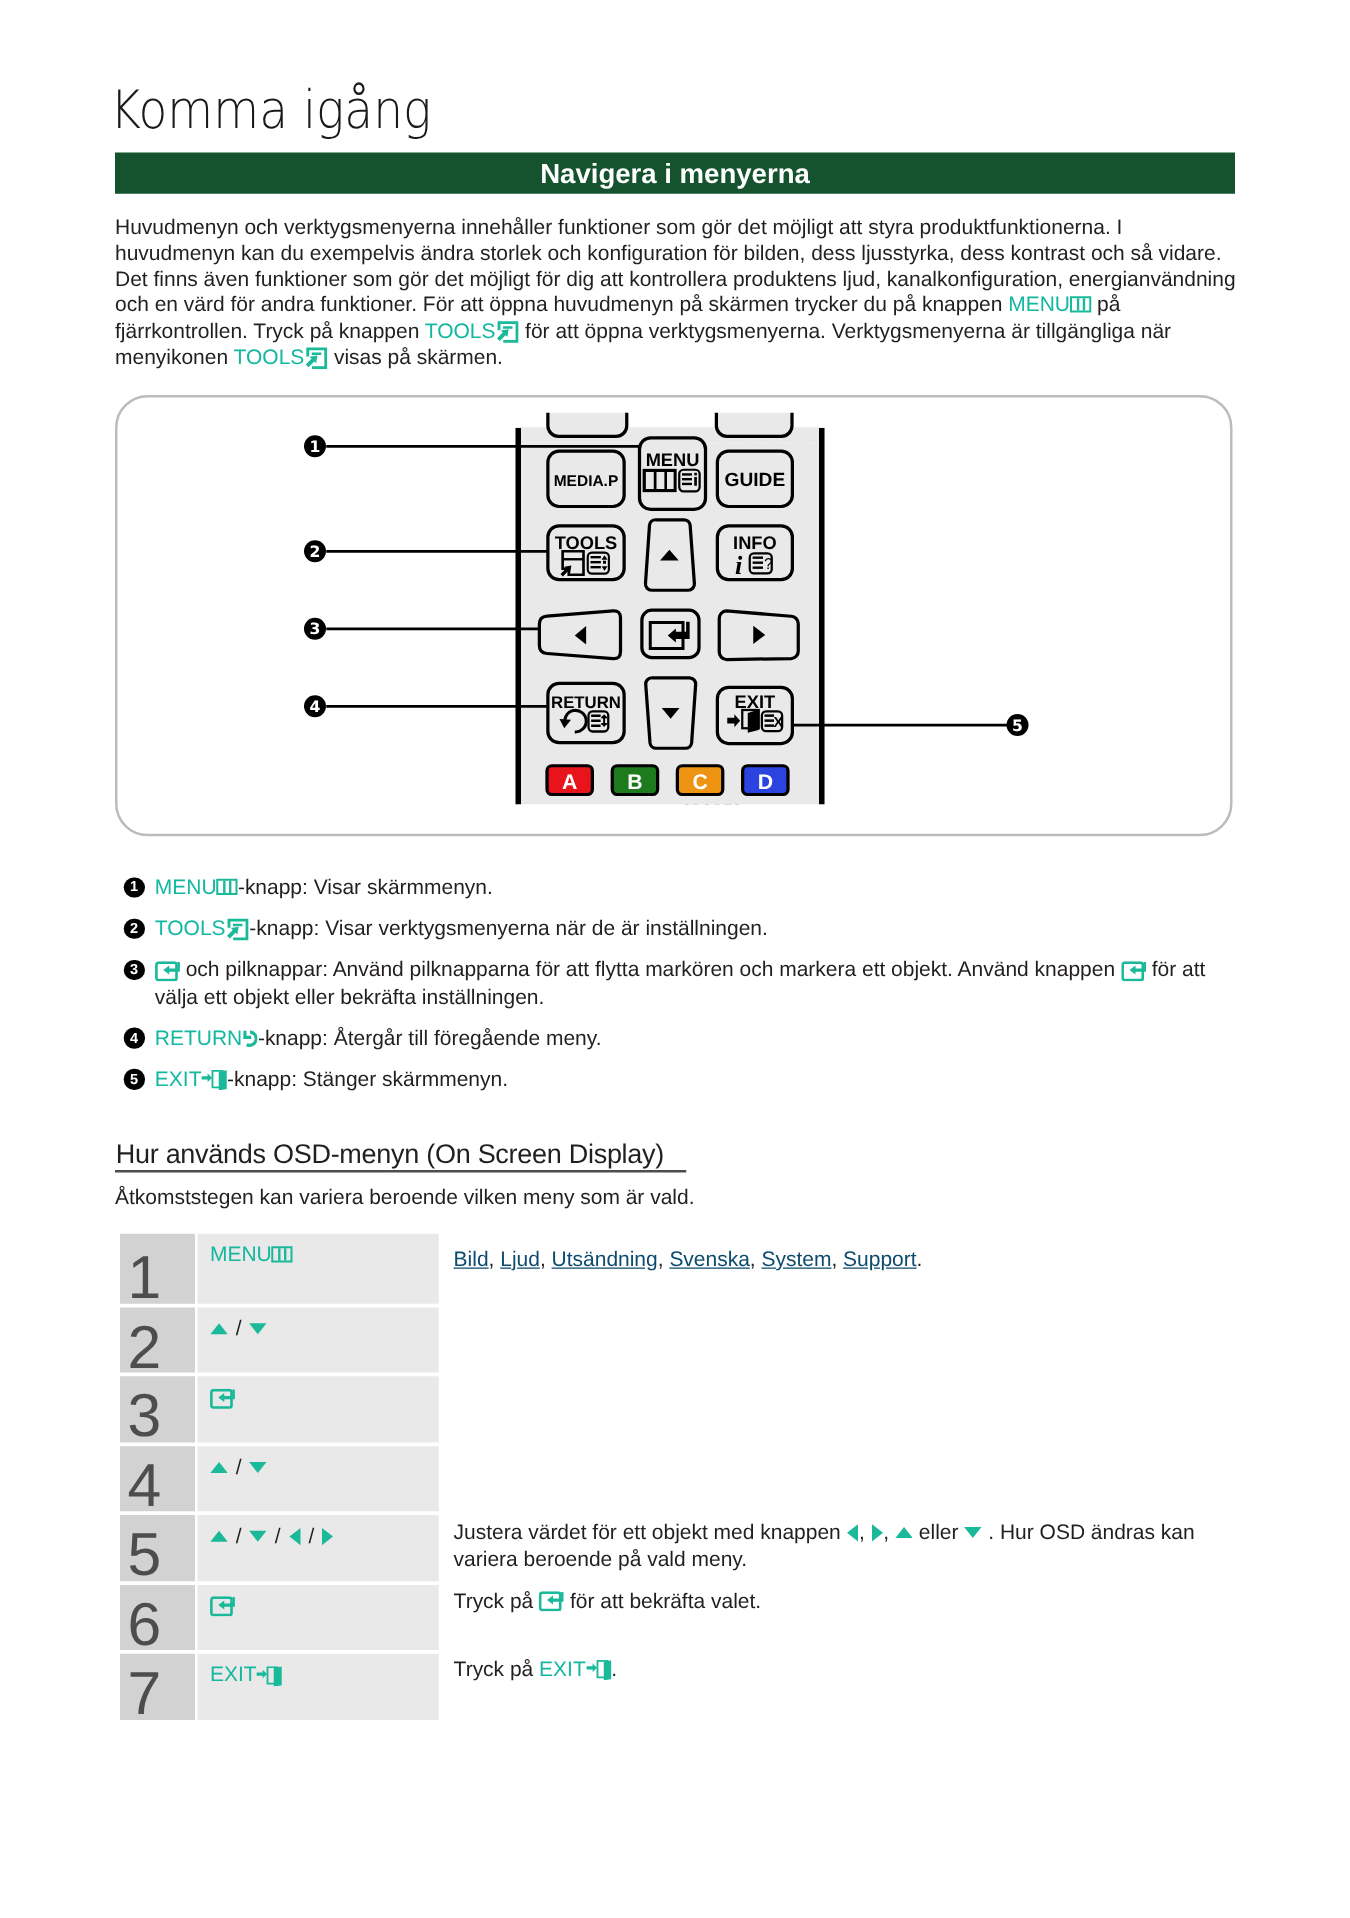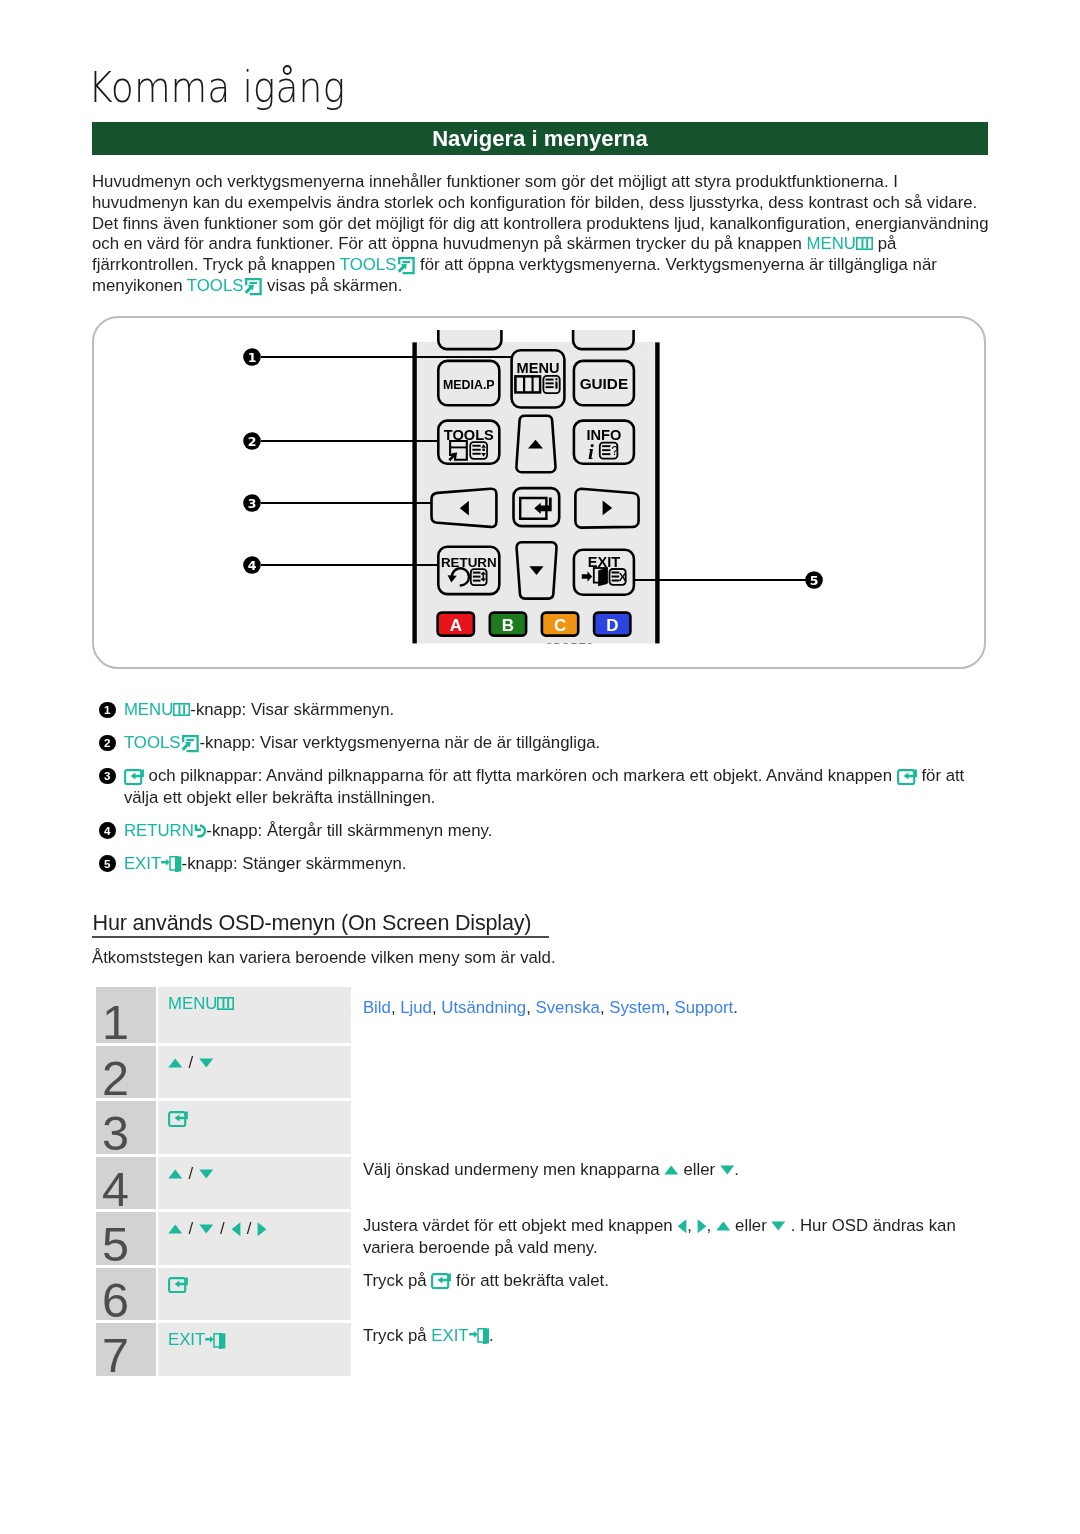--- a/index.html
+++ b/index.html
@@ -18,21 +18,21 @@
 
   
   #section-bar{position:absolute;left:92px;top:122px;width:896px;height:33px;
       background:#14532d;color:#fff;font-size:22.05px;font-weight:bold;
       display:flex;align-items:center;justify-content:center;}
 
   
   #intro{position:absolute;left:92px;top:172px;width:899px;
       font-size:16.8px;line-height:20.8px;color:#231f20;}
   .tealword{color:#14b8a0;}
-  .cy{color:#3b82f6;}
+  .cy{color:#0c4a6e;text-decoration:underline;}
 
   
   #figure-box{position:absolute;left:92px;top:316px;width:894px;height:353px;
       border:2px solid #bcbcbc;border-radius:26px;box-sizing:border-box;}
   #remote-wrap{position:absolute;left:240px;top:330px;width:590px;height:325px;}
   #remote-wrap svg{display:block;}
   .rbtn{fill:#e9e9e9;stroke:#000;stroke-width:2.6;}
   .rtxt{font-family:"Liberation Sans",sans-serif;font-weight:bold;fill:#000;
         text-anchor:middle;}
   .cbtn-txt{font-family:"Liberation Sans",sans-serif;font-weight:bold;fill:#fff;
@@ -290,32 +290,32 @@
   <div id="legend">
       <div class="lgrow"><span class="bnum">1</span><span class="tealword">MENU</span><span class="ic ic-menu"><svg viewBox="0 0 17 13">
             <rect x="0.5" y="0.5" width="16" height="12" fill="none" stroke="#19b99a" stroke-width="2.2"></rect>
             <rect x="5.5" y="1.6" width="1.9" height="9.8" fill="#19b99a"></rect>
             <rect x="10.2" y="1.6" width="1.9" height="9.8" fill="#19b99a"></rect>
           </svg></span><span>-knapp: Visar skärmmenyn.</span></div>
       <div class="lgrow"><span class="bnum">2</span><span class="tealword">TOOLS</span><span class="ic ic-tools"><svg viewBox="0 0 20 19">
             <path d="M7.6 17.1 H18.6 V2.1 H4.2 V8.2" fill="none" stroke="#19b99a" stroke-width="2.3" stroke-linejoin="miter"></path>
             <rect x="7.4" y="5.0" width="7.6" height="2.0" fill="#19b99a"></rect>
             <path d="M11.9 7.4 L5.7 8.4 L7.2 9.9 L2.6 14.5 L4.8 16.7 L9.4 12.1 L10.9 13.6 Z" fill="#19b99a"></path>
-          </svg></span><span>-knapp: Visar verktygsmenyerna när de är tillgängliga.</span></div>
+          </svg></span><span>-knapp: Visar verktygsmenyerna när de är inställningen.</span></div>
       <div class="lgrow"><span class="bnum">3</span><span class="ic ic-enter"><svg viewBox="0 0 20 16">
             <rect x="1.1" y="1.1" width="16.1" height="14.0" rx="1.8" fill="none" stroke="#19b99a" stroke-width="2.1"></rect>
             <path d="M17.9 0.6 H19.9 V8.3 H11.4 V10.6 L6.6 7.0 L11.4 3.4 V5.7 H17.9 Z" fill="#19b99a"></path>
           </svg></span><span> och pilknappar: Använd pilknapparna för att flytta markören och markera ett objekt. Använd knappen</span> <span class="ic ic-enter"><svg viewBox="0 0 20 16">
             <rect x="1.1" y="1.1" width="16.1" height="14.0" rx="1.8" fill="none" stroke="#19b99a" stroke-width="2.1"></rect>
             <path d="M17.9 0.6 H19.9 V8.3 H11.4 V10.6 L6.6 7.0 L11.4 3.4 V5.7 H17.9 Z" fill="#19b99a"></path>
           </svg></span><span> för att välja ett objekt eller bekräfta inställningen.</span></div>
       <div class="lgrow"><span class="bnum">4</span><span class="tealword">RETURN</span><span class="ic ic-return"><svg viewBox="0 0 12.5 14">
             <path d="M6.0 1.5 A5.4 5.4 0 1 1 3.3 11.8" fill="none" stroke="#19b99a" stroke-width="2.5"></path>
             <path d="M0.7 0.5 H3.2 V4.6 H7.0 L7.0 7.1 L0.7 7.1 Z" fill="#19b99a"></path>
-          </svg></span><span>-knapp: Återgår till skärmmenyn meny.</span></div>
+          </svg></span><span>-knapp: Återgår till föregående meny.</span></div>
       <div class="lgrow"><span class="bnum">5</span><span class="tealword">EXIT</span><span class="ic ic-exit"><svg viewBox="0 0 20.4 16">
             <path d="M0.2 5.0 H5.1 V2.9 L8.7 6.3 L5.1 9.7 V7.6 H0.2 Z" fill="#19b99a"></path>
             <path d="M9.0 0.7 H17.0 V13.9 H9.0 Z" fill="none" stroke="#19b99a" stroke-width="1.5"></path>
             <path d="M14.0 1.3 L20.4 0.2 V15.2 L14.0 16.4 Z" fill="#19b99a"></path>
           </svg></span><span>-knapp: Stänger skärmmenyn.</span></div>
     </div>
 
   <div id="osd-heading">Hur används OSD-menyn (On Screen Display)</div>
   <div id="osd-heading-rule"></div>
   <div id="osd-sub">Åtkomststegen kan variera beroende vilken meny som är vald.</div>
@@ -363,25 +363,20 @@
         <div class="snum" style="height:52.4px">
           <span>4</span>
         </div>
         <div class="skey" style="height:52.4px">
           <span class="skeyin"><span class="ic ic-up"><svg viewBox="0 0 14.5 10">
                 <path d="M7.25 0.6 L14.2 9.4 H0.3 Z" fill="#19b99a"></path>
               </svg></span>  <span class="sl">/</span>  <span class="ic ic-dn"><svg viewBox="0 0 14.5 10">
                 <path d="M7.25 9.4 L0.3 0.6 H14.2 Z" fill="#19b99a"></path>
               </svg></span></span>
         </div>
-        <div class="sdesc" style="top:2px">Välj önskad undermeny men knapparna <span class="ic ic-up"><svg viewBox="0 0 14.5 10">
-              <path d="M7.25 0.6 L14.2 9.4 H0.3 Z" fill="#19b99a"></path>
-            </svg></span> eller <span class="ic ic-dn"><svg viewBox="0 0 14.5 10">
-              <path d="M7.25 9.4 L0.3 0.6 H14.2 Z" fill="#19b99a"></path>
-            </svg></span>.</div>
       </div>
       <div class="srow" style="height:52.4px;top:225.6px">
         <div class="snum" style="height:52.4px">
           <span>5</span>
         </div>
         <div class="skey" style="height:52.4px">
           <span class="skeyin"><span class="ic ic-up"><svg viewBox="0 0 14.5 10">
                 <path d="M7.25 0.6 L14.2 9.4 H0.3 Z" fill="#19b99a"></path>
               </svg></span>  <span class="sl">/</span>  <span class="ic ic-dn"><svg viewBox="0 0 14.5 10">
                 <path d="M7.25 9.4 L0.3 0.6 H14.2 Z" fill="#19b99a"></path>

